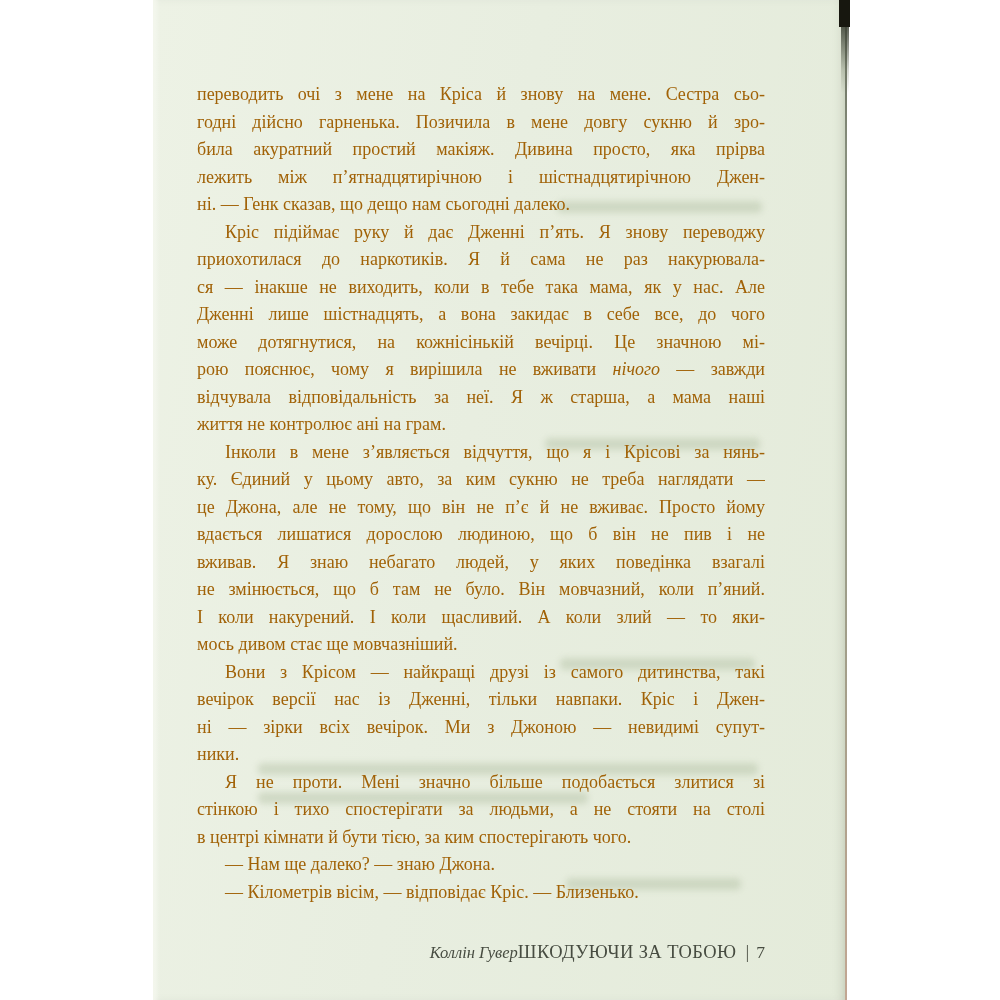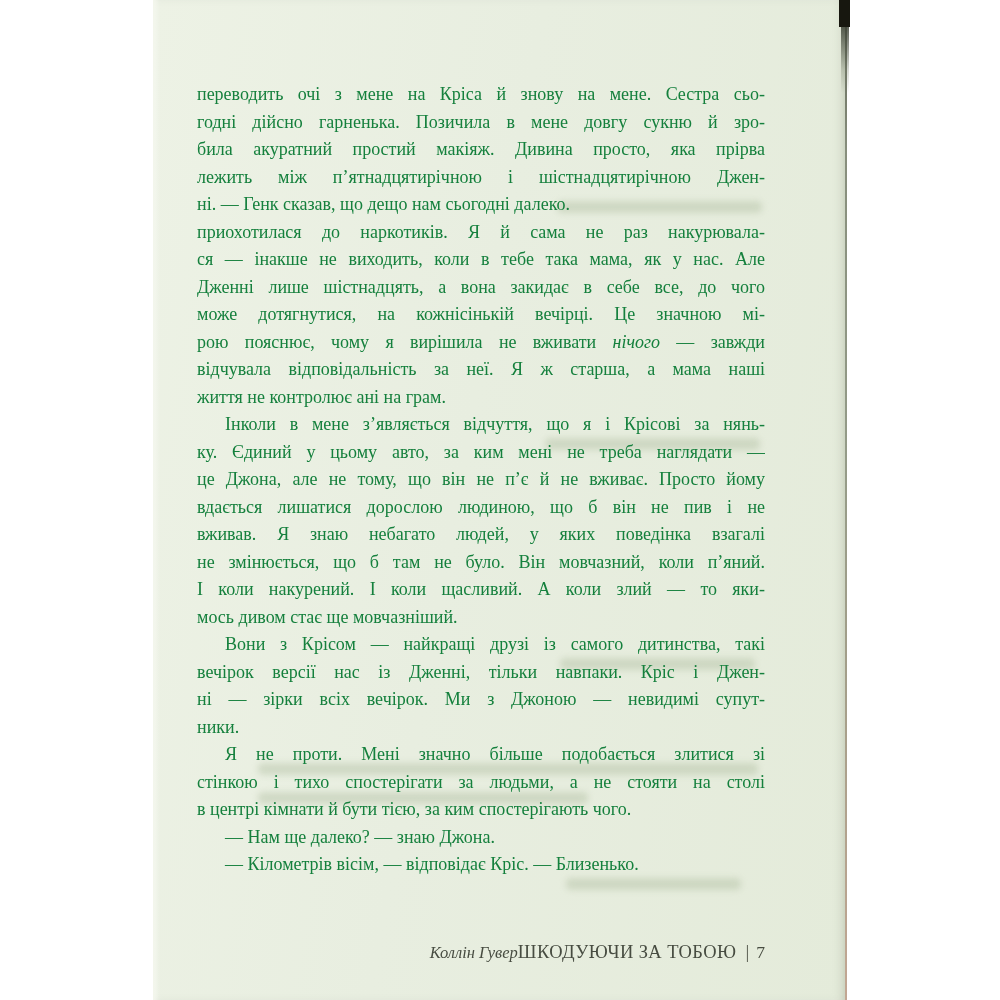--- a/index.html
+++ b/index.html
@@ -30,21 +30,21 @@
   .notch {
     position:absolute; left:839px; top:0; width:11px; height:27px;
     background:#17170f;
   }
   .notch-shadow {
     position:absolute; left:841px; top:27px; width:8px; height:66px;
     background:linear-gradient(to bottom, rgba(62,68,55,0.85), rgba(120,128,106,0.3) 65%, rgba(120,128,106,0));
   }
   .textblock {
     position:absolute; left:197px; top:81px; width:568px;
-    color:#15803d; font-size:18px; line-height:27.5px;
+    color:#a16207; font-size:18px; line-height:27.5px;
     text-rendering:optimizeLegibility;
   }
   .ln {
     height:27.5px; overflow:hidden;
     text-align:justify; text-align-last:justify;
     white-space:normal;
   }
   .ln.last { text-align-last:left; }
   .ln.ind  { text-indent:28px; }
   .italic  { font-style:italic; }
@@ -78,30 +78,31 @@
 <div class="notch-shadow"></div>
 
 <div class="textblock">
 
   <div class="ln">переводить очі з мене на Кріса й знову на мене. Сестра сьо-</div>
   <div class="ln">годні дійсно гарненька. Позичила в мене довгу сукню й зро-</div>
   <div class="ln">била акуратний простий макіяж. Дивина просто, яка прірва</div>
   <div class="ln">лежить між п’ятнадцятирічною і шістнадцятирічною Джен-</div>
   <div class="ln last">ні. — Генк сказав, що дещо нам сьогодні далеко.</div>
 
+  <div class="ln ind">Кріс підіймає руку й дає Дженні п’ять. Я знову переводжу</div>
   <div class="ln">приохотилася до наркотиків. Я й сама не раз накурювала-</div>
   <div class="ln">ся — інакше не виходить, коли в тебе така мама, як у нас. Але</div>
   <div class="ln">Дженні лише шістнадцять, а вона закидає в себе все, до чого</div>
   <div class="ln">може дотягнутися, на кожнісінькій вечірці. Це значною мі-</div>
   <div class="ln"><span>рою пояснює, чому я вирішила не вживати </span><span class="italic">нічого</span><span> — завжди</span></div>
   <div class="ln">відчувала відповідальність за неї. Я ж старша, а мама наші</div>
   <div class="ln last">життя не контролює ані на грам.</div>
 
   <div class="ln ind">Інколи в мене з’являється відчуття, що я і Крісові за нянь-</div>
-  <div class="ln">ку. Єдиний у цьому авто, за ким мені не треба наглядати —</div>
+  <div class="ln">ку. Єдиний у цьому авто, за ким сукню не треба наглядати —</div>
   <div class="ln">це Джона, але не тому, що він не п’є й не вживає. Просто йому</div>
   <div class="ln">вдається лишатися дорослою людиною, що б він не пив і не</div>
   <div class="ln">вживав. Я знаю небагато людей, у яких поведінка взагалі</div>
   <div class="ln">не змінюється, що б там не було. Він мовчазний, коли п’яний.</div>
   <div class="ln">І коли накурений. І коли щасливий. А коли злий — то яки-</div>
   <div class="ln last">мось дивом стає ще мовчазніший.</div>
 
   <div class="ln ind">Вони з Крісом — найкращі друзі із самого дитинства, такі</div>
   <div class="ln">вечірок версії нас із Дженні, тільки навпаки. Кріс і Джен-</div>
   <div class="ln">ні — зірки всіх вечірок. Ми з Джоною — невидимі супут-</div>

